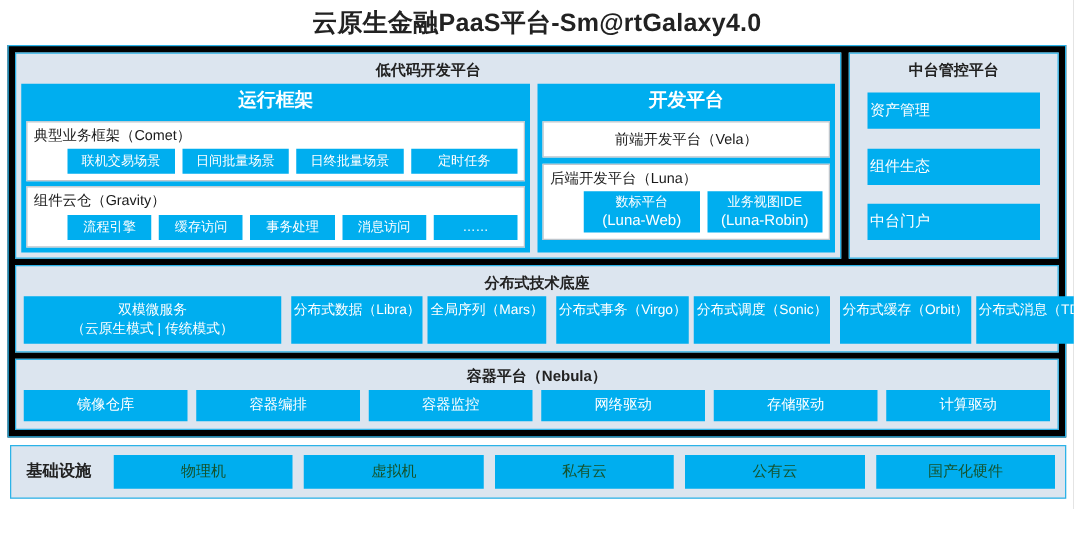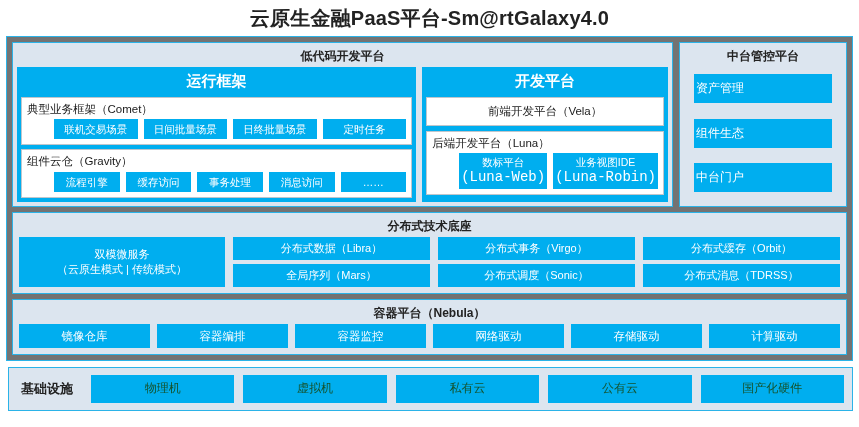--- a/index.html
+++ b/index.html
@@ -30,21 +30,21 @@
     font-size: 20px;
     font-weight: bold;
     color: #222222;
     letter-spacing: 0.2px;
   }
 
   
   .outer-frame {
     margin: 0 6px;
     border: 1px solid #2BB3E8;
-    background: #737373;
+    background: #000000;
     padding: 5px;
     display: flex;
     flex-direction: column;
     gap: 5px;
   }
 
   
   .panel {
     border: 1px solid #2BB3E8;
     background: #DCE5EF;
@@ -110,21 +110,21 @@
     flex: 1 1 0;
     background: #00AEEF;
     color: #ffffff;
     font-size: 10.5px;
     text-align: center;
     padding: 4px 2px;
     line-height: 1.15;
     white-space: nowrap;
   }
   .chip.two-line { line-height: 1.2; padding: 3px 2px; }
-  .chip .sub { display: block; font-size: 14px; font-family: Liberation Mono, monospace; }
+  .chip .sub { display: block; font-size: 12px; }
 
   
   .runtime { flex: 1 1 56%; }
   
   .devplat { flex: 1 1 30%; }
 
   .devplat .white-card { margin-bottom: 0; }
   .dev-stack { display: flex; flex-direction: column; gap: 5px; }
   .dev-simple {
     background: #ffffff;
@@ -173,21 +173,21 @@
     text-align: center;
     display: flex;
     flex-direction: column;
     justify-content: center;
     line-height: 1.35;
     padding: 4px;
   }
   .dist-col {
     flex: 1 1 0;
     display: flex;
-    flex-direction: column;
+    flex-direction: row;
     gap: 4px;
   }
   .dist-cell {
     background: #00AEEF;
     color: #ffffff;
     font-size: 11px;
     text-align: center;
     padding: 5px 2px;
     line-height: 1.15;
     white-space: nowrap;

